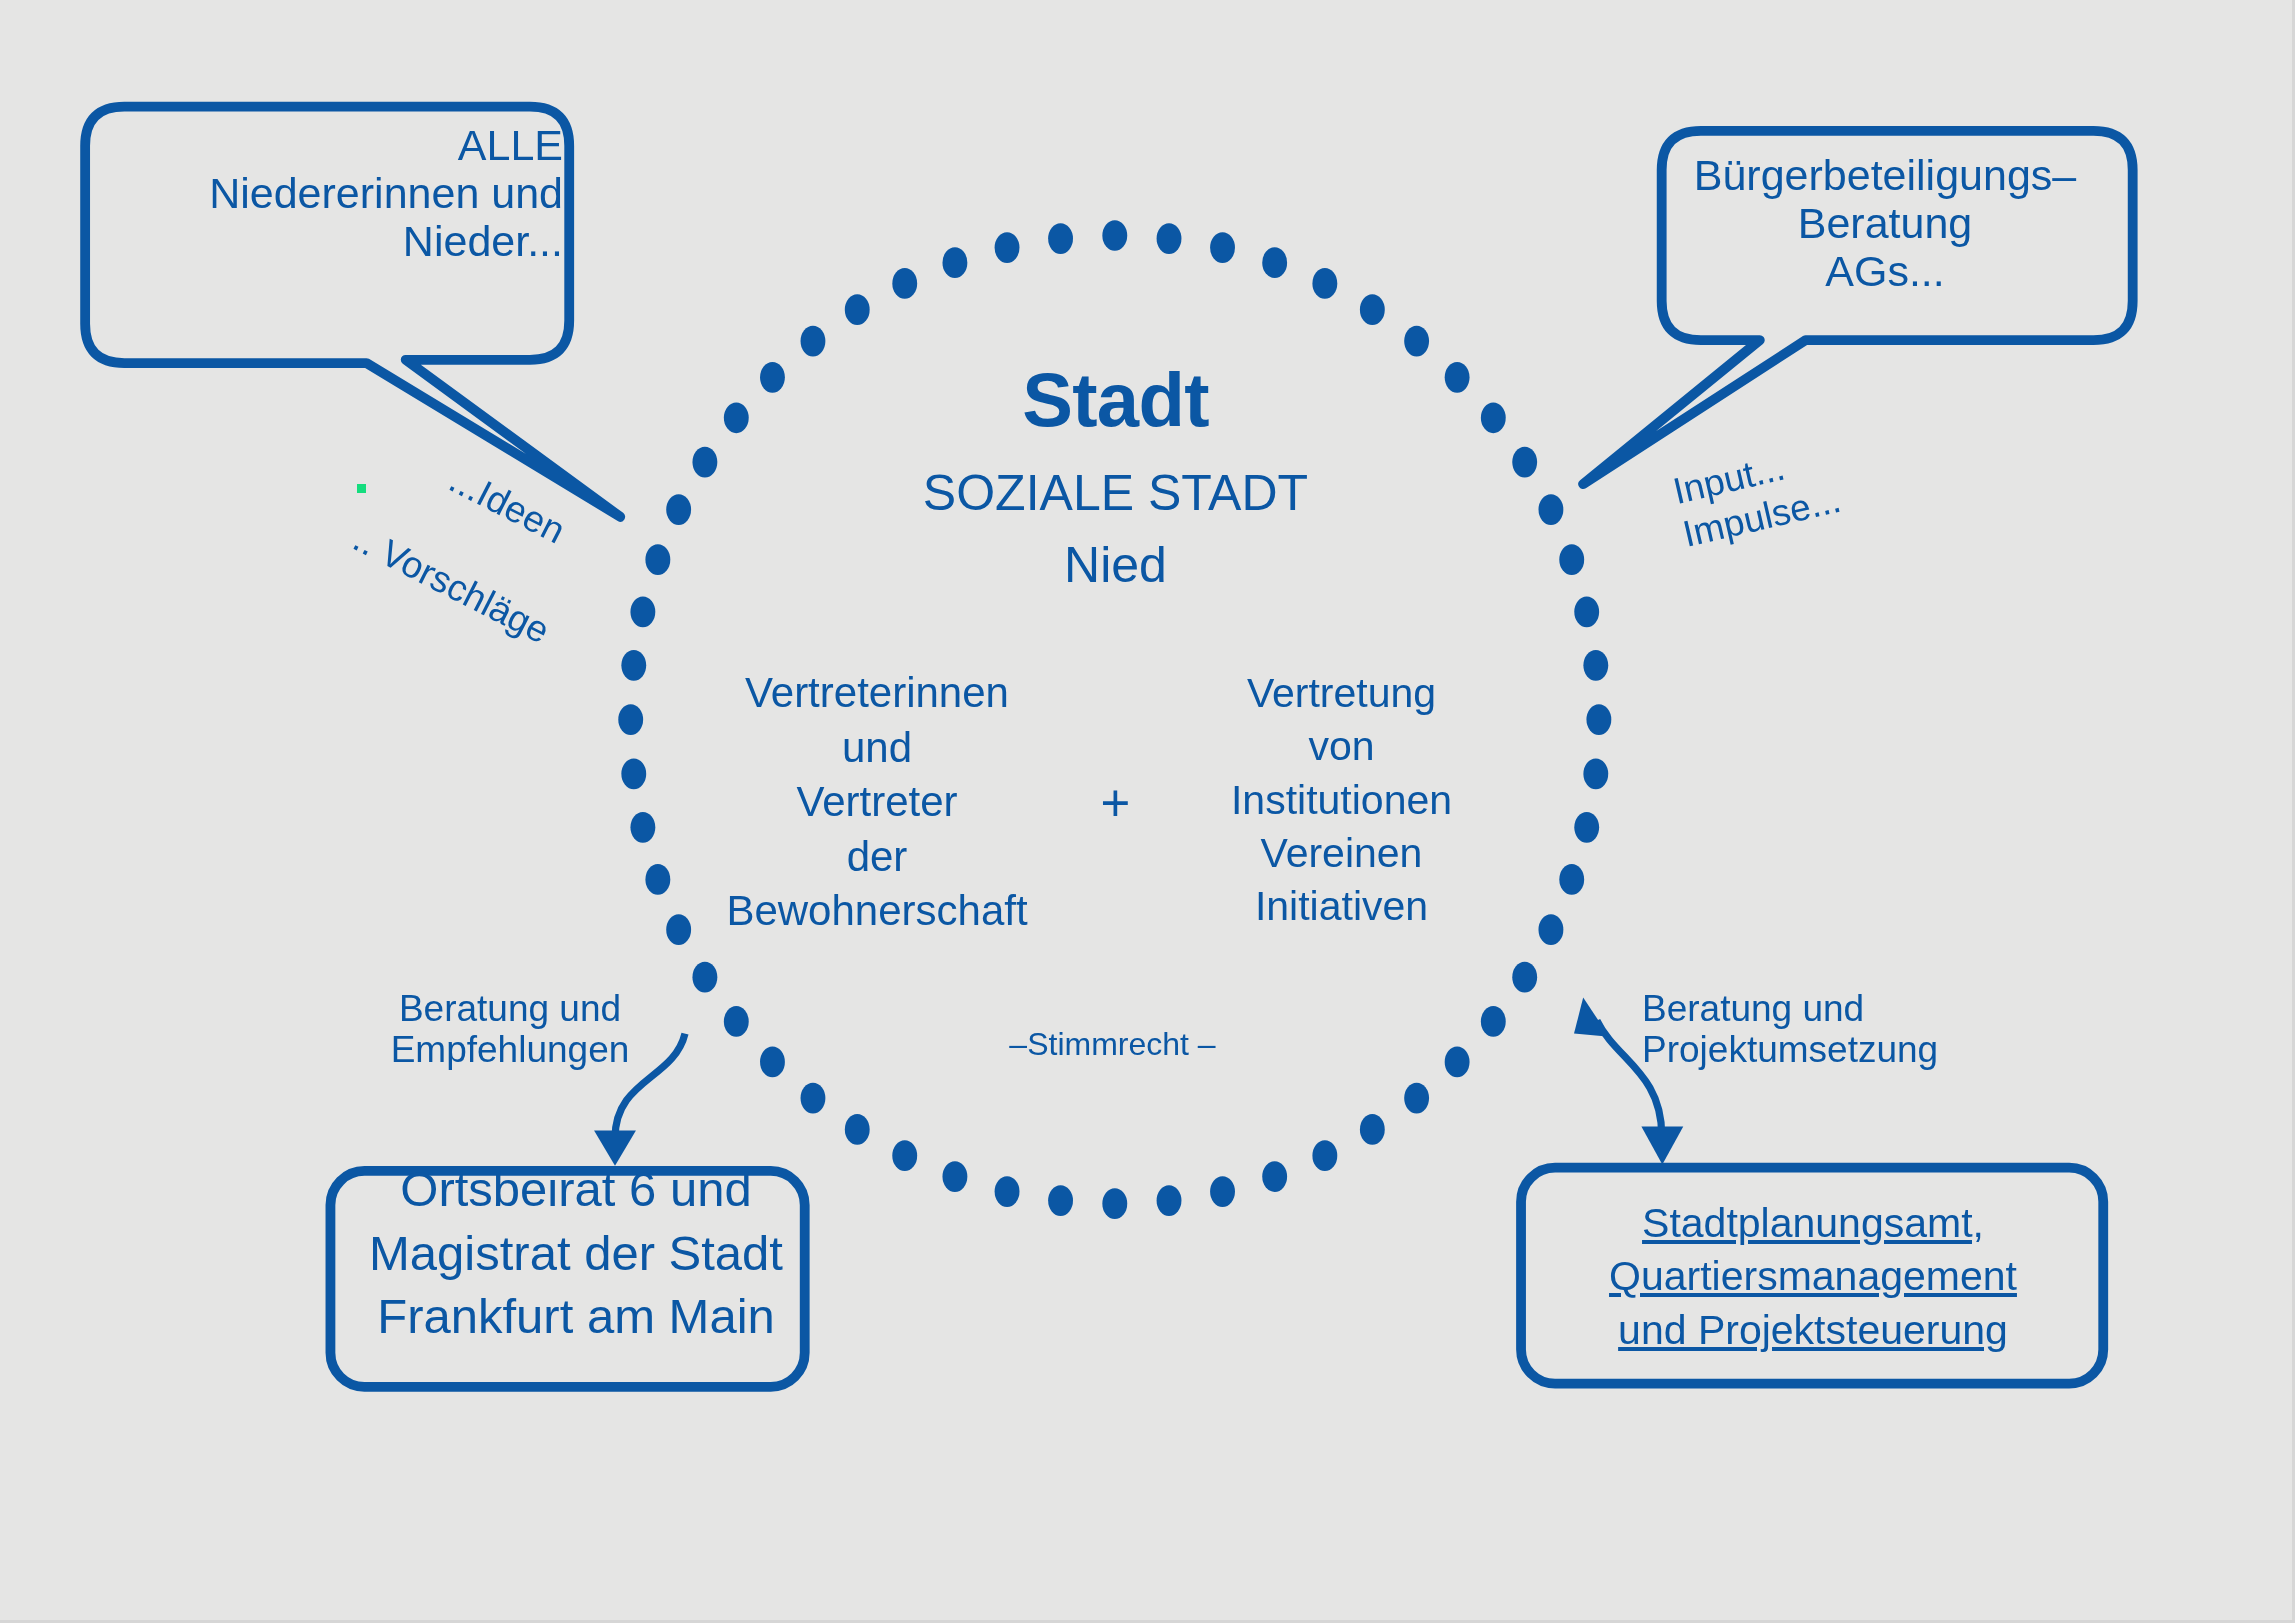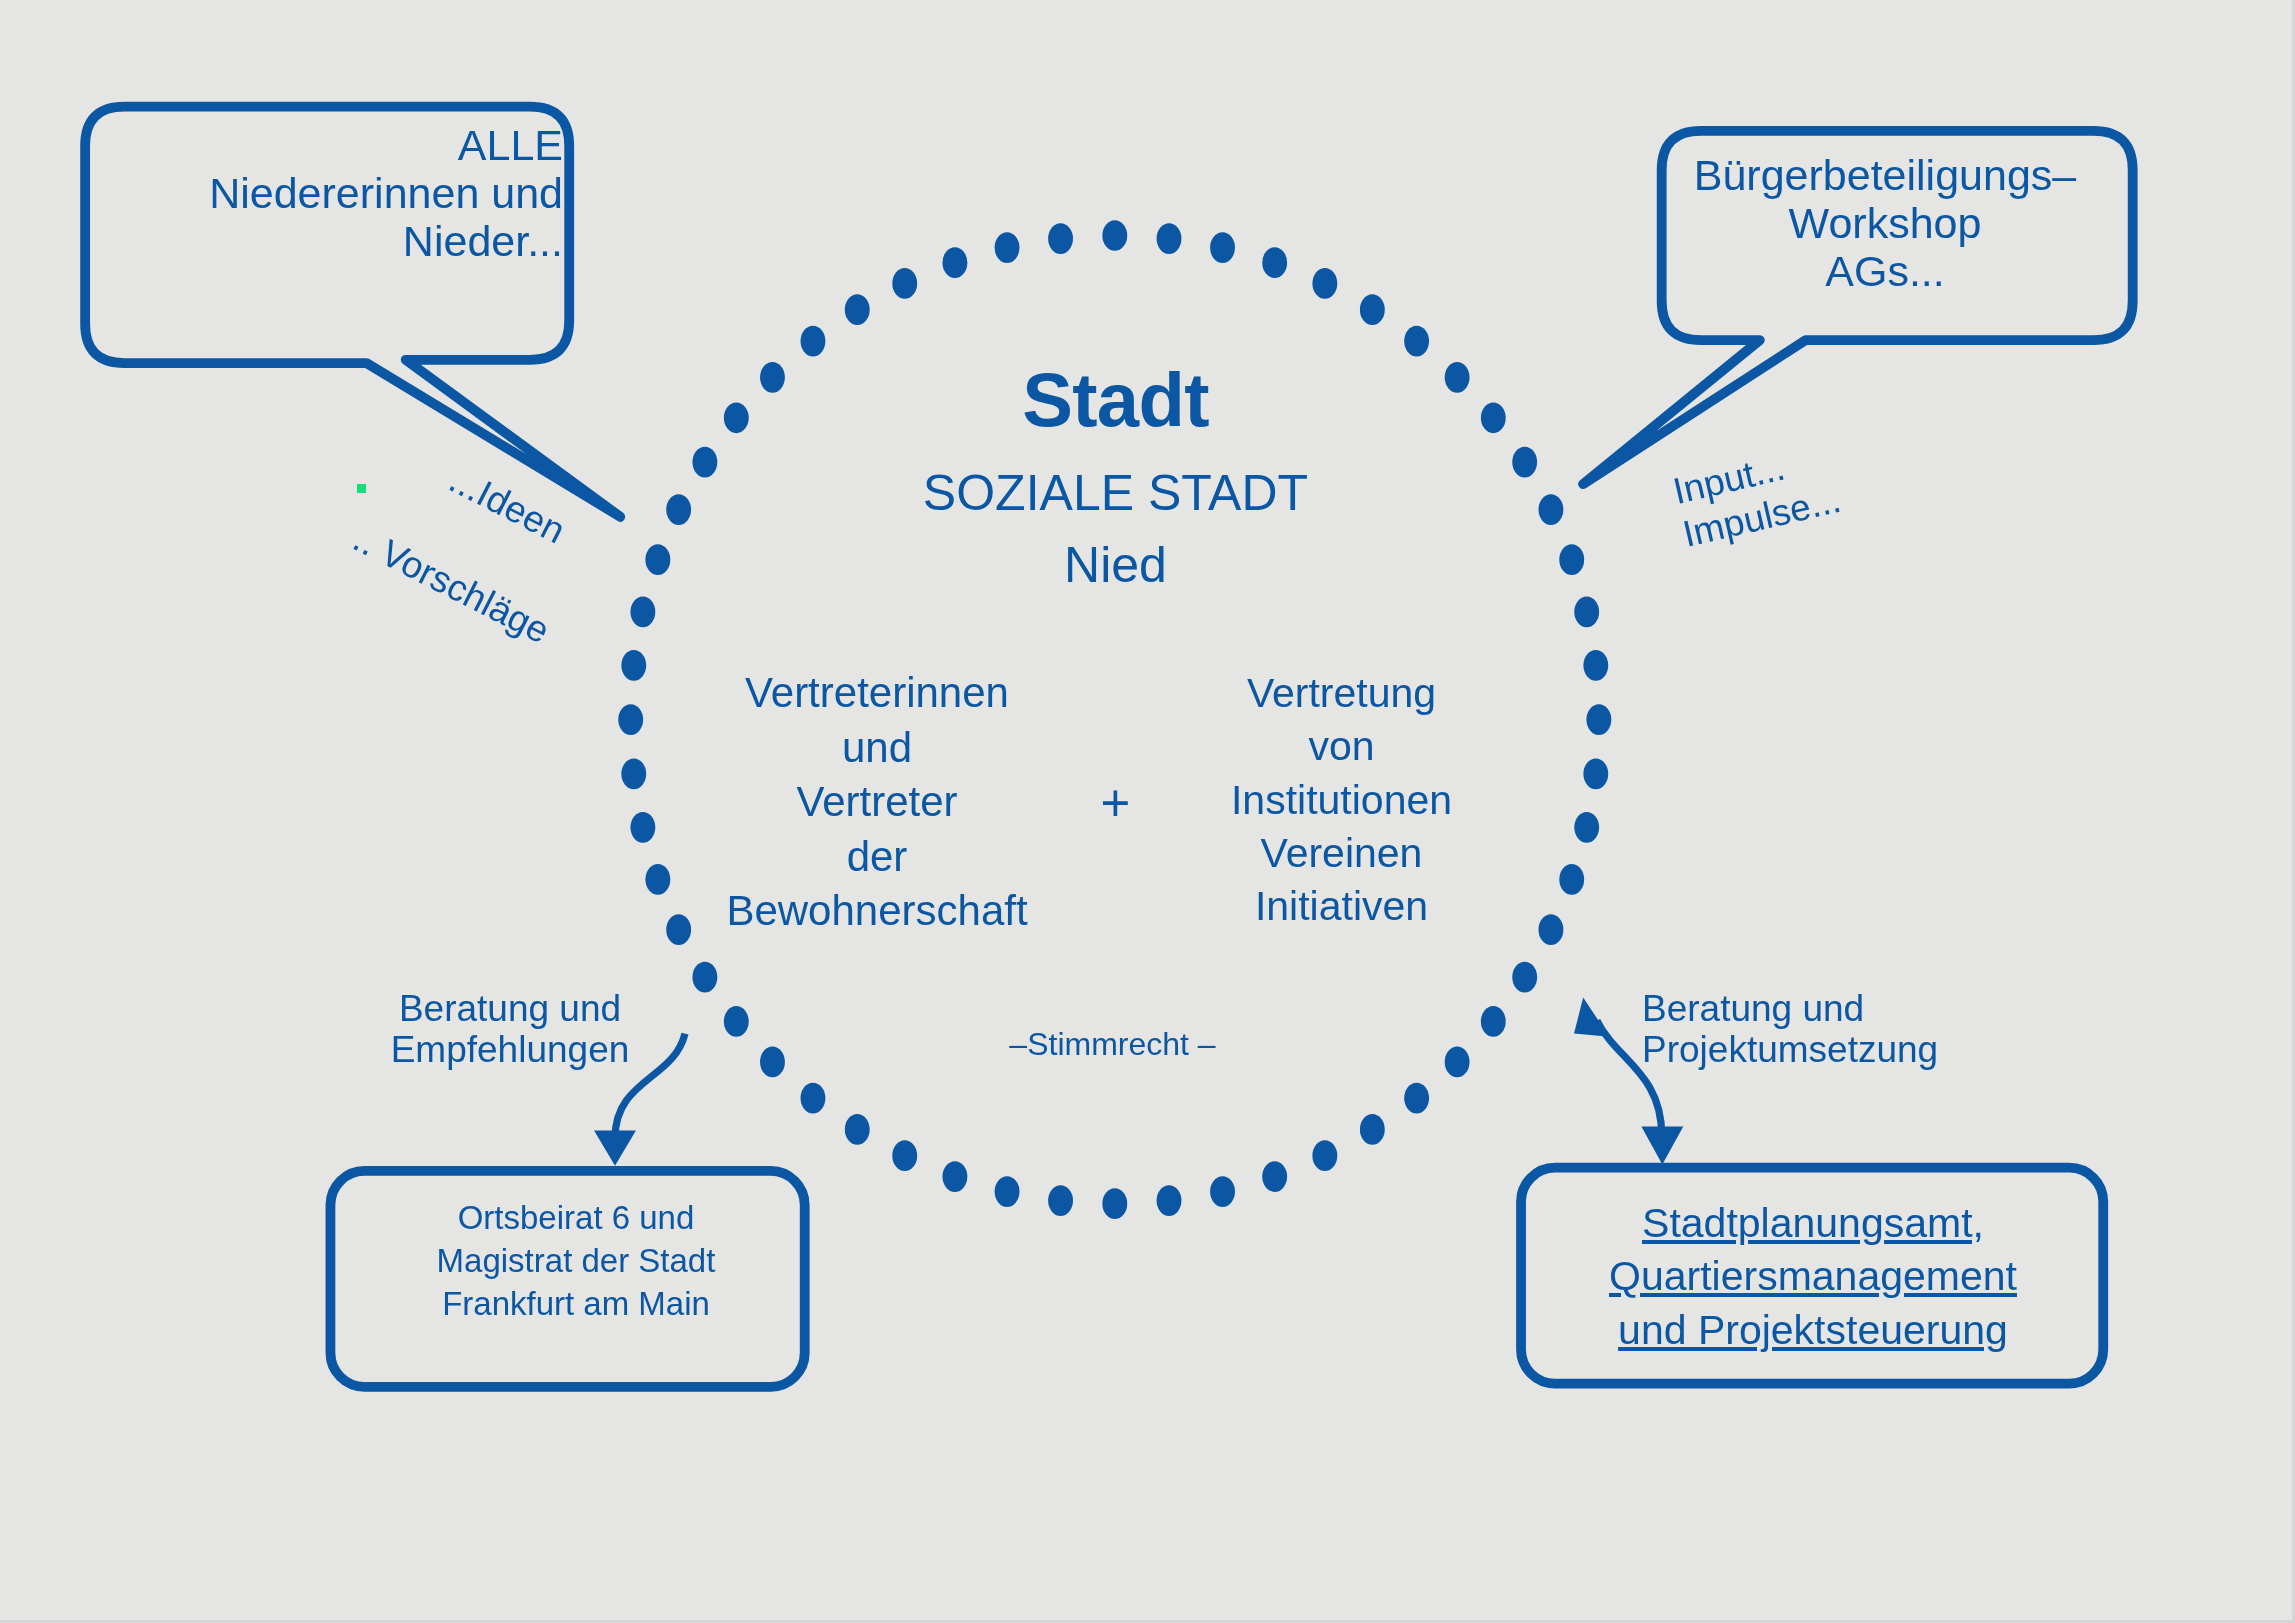--- a/index.html
+++ b/index.html
@@ -114,22 +114,22 @@
     font-size: 37px;
   }
   #lbl-beratung-right {
     left: 1642px; top: 988px; width: 340px;
     font-size: 37px;
     text-align: left;
   }
 
   
   #box-left-text {
-    left: 347px; top: 1197px; width: 458px;
-    font-size: 33px; line-height: 1.30;
+    left: 347px; top: 1158px; width: 458px;
+    font-size: 49px; line-height: 1.30;
   }
   #box-right-text {
     left: 1525px; top: 1197px; width: 576px;
     font-size: 41px; line-height: 1.30; text-decoration: underline;
   }
 
   .green-dot {
     position: absolute;
     left: 357px; top: 484px;
     width: 9.2px; height: 9.2px;
@@ -243,21 +243,21 @@
     <path fill="none" stroke="#0b57a4" stroke-width="11" d="M 2441,1560 C 2470,1620 2540,1640 2540,1735"></path>
     <path fill="#0b57a4" d="M 2420,1525 L 2460,1585 L 2406,1580 Z"></path>
     <path fill="#0b57a4" d="M 2509,1722 L 2573,1722 L 2541,1780 Z"></path>
   </svg>
 
   <div class="tb" id="bubble-left-text">ALLE
 Niedererinnen und
 Nieder...</div>
 
   <div class="tb" id="bubble-right-text">Bürgerbeteiligungs–
-Workshop
+Beratung
 AGs...</div>
 
   <div class="tb" id="circle-title">Stadt</div>
 
   <div class="tb" id="circle-sub1">SOZIALE STADT</div>
 
   <div class="tb" id="circle-sub2">Nied</div>
 
   <div class="tb" id="col-left">Vertreterinnen
 und

